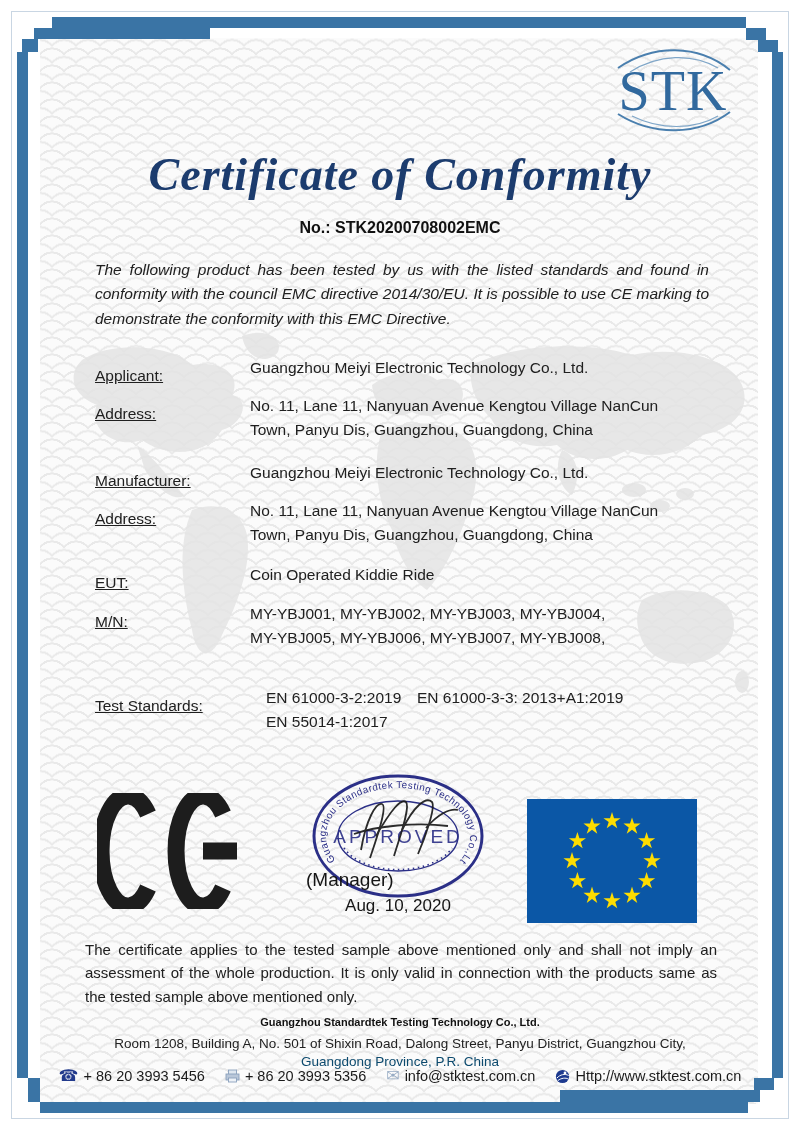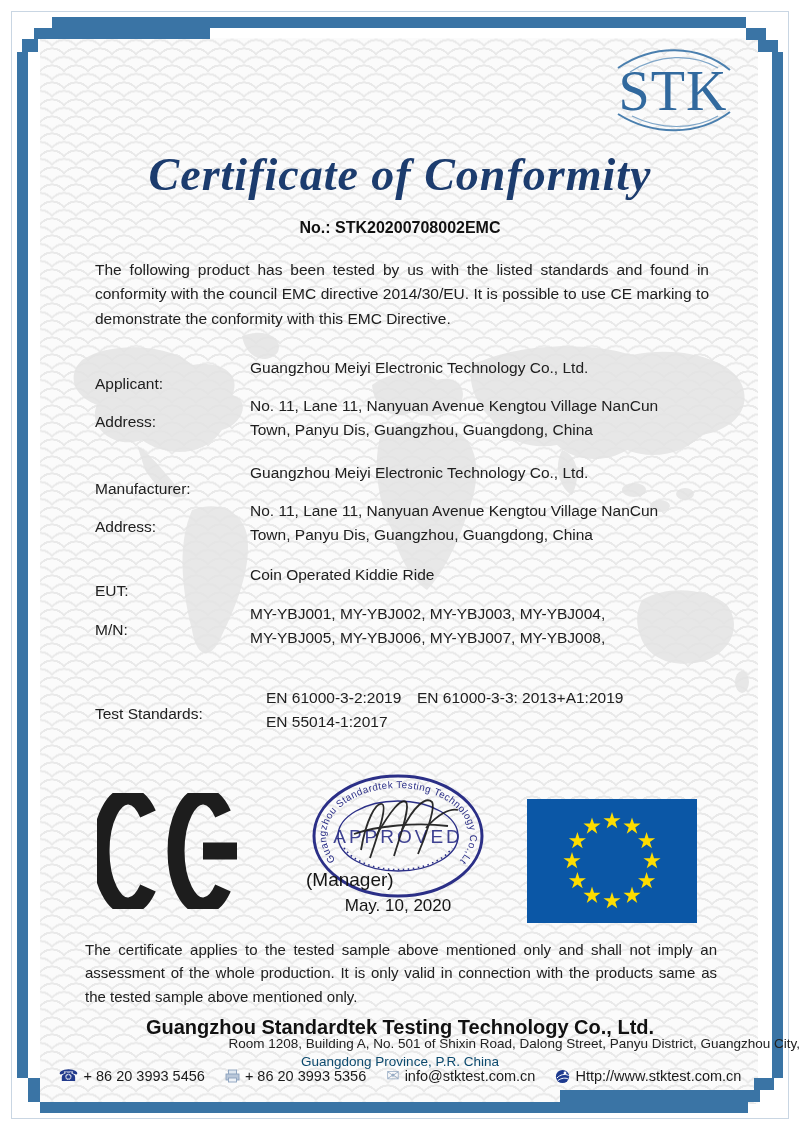--- a/index.html
+++ b/index.html
@@ -17,43 +17,43 @@
 
   .logo{position:absolute;left:608px;top:38px;width:130px;height:104px;text-align:center;}
   .logo svg{display:block;}
 
   .title{position:absolute;left:0;top:148px;width:800px;text-align:center;
          font-family:"Liberation Serif", serif;font-style:italic;font-weight:bold;
          font-size:46px;letter-spacing:1px;color:#1c3c6e;}
   .cert-no{position:absolute;left:0;top:219px;width:800px;text-align:center;
            font-size:16px;font-weight:bold;color:#111;}
   .intro{position:absolute;left:95px;top:258px;width:614px;font-size:15.5px;line-height:1.58;
-         text-align:justify;color:#202020;}
+         text-align:justify;color:#202020;font-style:italic;}
 
   .row{position:absolute;left:95px;width:620px;font-size:15.5px;line-height:24px;color:#202020;}
-  .row .lbl{position:absolute;left:0;top:16px;}
+  .row .lbl{position:absolute;left:0;top:8px;text-decoration:underline;}
   .row .val{position:absolute;left:155px;top:0;width:468px;}
   .vline{display:block;}
   .ts-col{position:absolute;top:0;}
   .ts-col.c1{left:155px;margin-left:16px;}
   .ts-col.c2{left:322px;}
 
   .ce-mark{position:absolute;left:97px;top:793px;}
   .stamp{position:absolute;left:306px;top:770px;width:184px;height:140px;}
   .manager{position:absolute;left:306px;top:869px;width:184px;
            font-size:19px;color:#151515;}
   .stamp-date{position:absolute;left:306px;top:896px;width:184px;text-align:center;
            font-size:17px;color:#151515;}
   .eu-flag{position:absolute;left:527px;top:799px;}
 
   .disclaimer{position:absolute;left:85px;top:938px;width:632px;font-size:15px;line-height:1.55;
               text-align:justify;color:#202020;}
   .f-company{position:absolute;left:0;top:1016px;width:800px;text-align:center;
-             font-size:20px;font-weight:bold;color:#111;}
-  .f-addr1{position:absolute;left:0;top:1036px;width:800px;text-align:right;font-size:13.5px;color:#222;}
+             font-size:11px;font-weight:bold;color:#111;}
+  .f-addr1{position:absolute;left:0;top:1036px;width:800px;text-align:center;font-size:13.5px;color:#222;}
   .f-addr2{position:absolute;left:0;top:1054px;width:800px;text-align:center;font-size:13.5px;color:#0c4a6e;}
   .contacts{position:absolute;left:0;top:1068px;width:800px;display:flex;justify-content:center;
             align-items:center;gap:20px;font-size:14.5px;color:#1a1a1a;}
   .contact{display:inline-flex;align-items:center;gap:5px;}
   .phone-glyph{color:#223a8c;font-size:16px;line-height:1;}
   .mail-glyph{color:#98acc4;font-size:16px;line-height:1;}
 </style>
 </head>
 <body>
 
@@ -181,21 +181,21 @@
       <path d="M 38,78 A 58,34 0 0 0 146,78" fill="none" stroke="#2b2f87" stroke-width="1.6" stroke-dasharray="1.5 3.5"></path>
       <g stroke="#1a1a1a" stroke-width="1.8" fill="none" opacity="0.92">
         <path d="M55,80 C60,50 70,32 76,34 C82,36 70,70 64,88"></path>
         <path d="M70,66 C85,40 95,28 100,32 C105,37 92,72 88,86"></path>
         <path d="M96,60 C108,36 120,26 126,32 C130,38 118,70 112,84"></path>
         <path d="M48,64 C70,56 110,52 142,56"></path>
         <path d="M120,58 C132,44 144,38 152,40"></path>
       </g>
     </svg>
     <div class="manager">(Manager)</div>
-    <div class="stamp-date">May. 10, 2020</div>
+    <div class="stamp-date">Aug. 10, 2020</div>
 
     <svg class="eu-flag" width="170" height="124" viewBox="0 0 170 124">
       <defs>
         <path id="star" d="M0,-9 L2.02,-2.78 8.56,-2.78 3.27,1.06 5.29,7.28 0,3.44 -5.29,7.28 -3.27,1.06 -8.56,-2.78 -2.02,-2.78 Z" fill="#ffdd00"></path>
       </defs>
       <rect x="0" y="0" width="170" height="124" fill="#0b57a6"></rect>
       <use href="#star" x="85" y="22"></use>
       <use href="#star" x="105" y="27.4"></use>
       <use href="#star" x="119.6" y="42"></use>
       <use href="#star" x="125" y="62"></use>

